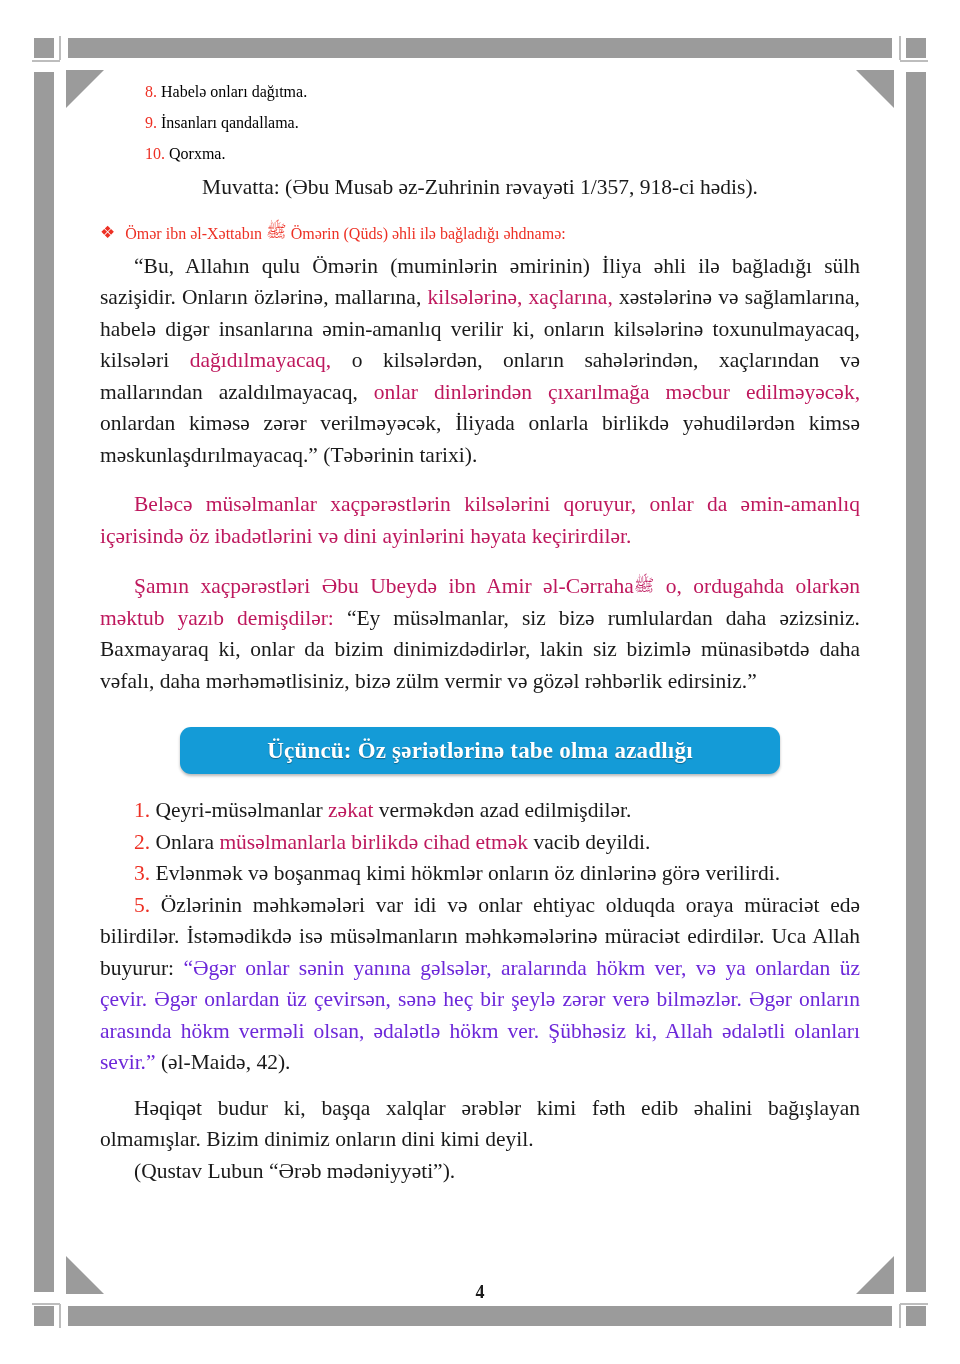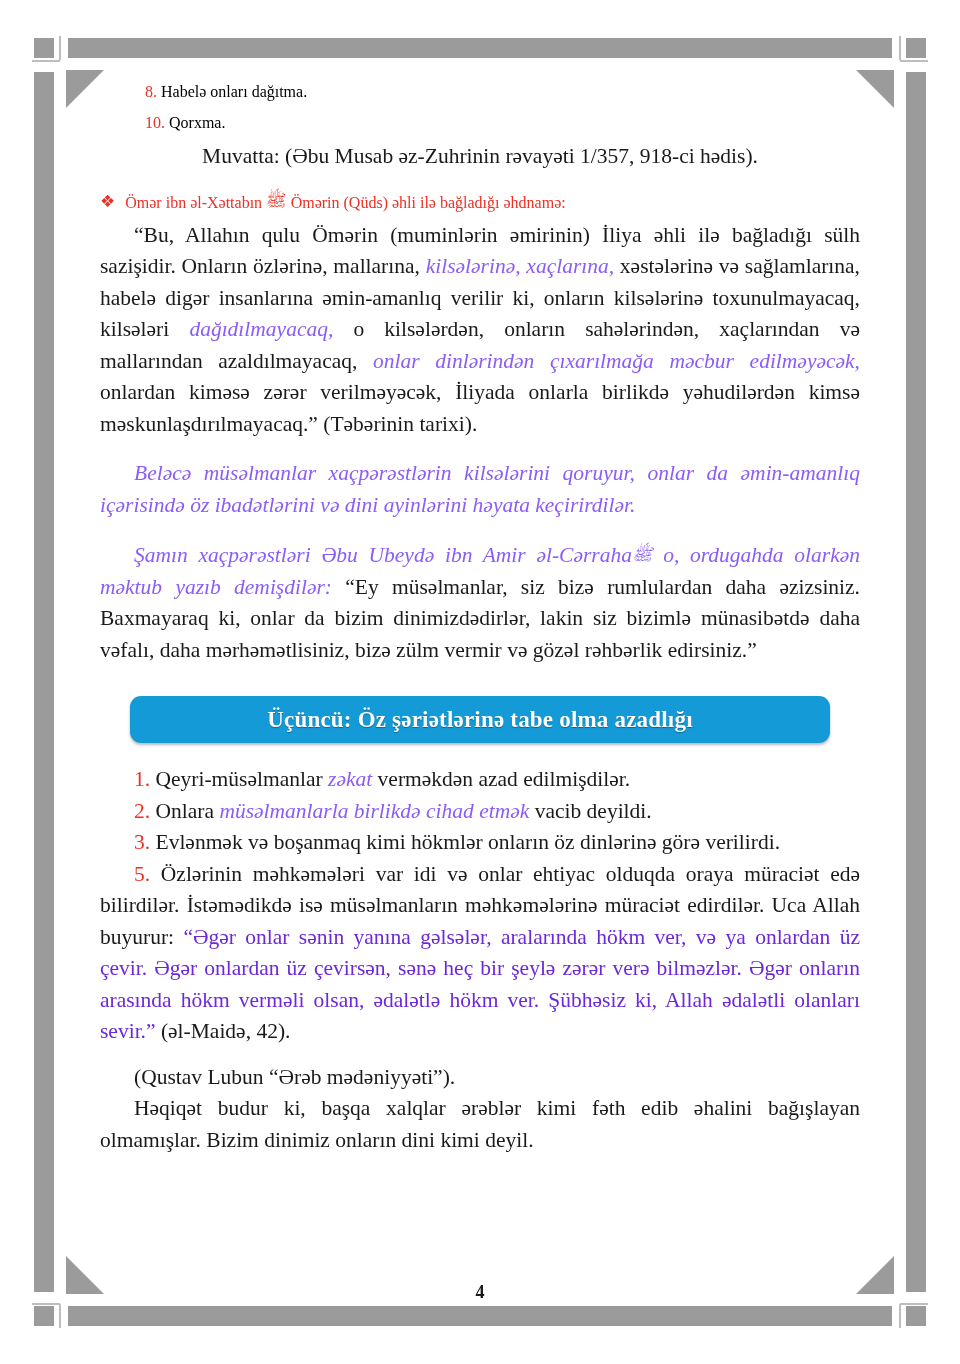--- a/index.html
+++ b/index.html
@@ -61,21 +61,21 @@
 
   p, li, div.line {
     margin: 0;
     font-size: 21.5px;
     line-height: 31.5px;
     color: #1a1a1a;
     text-align: justify;
     text-justify: inter-word;
   }
 
-  .red   { color: #8b5cf6; font-style: italic; }
+  .red   { color: #be185d; }
   .green { color: #6d28d9; font-weight: normal; }
 
   .num-line { text-align: left; white-space: nowrap; margin-left: 45px; }
   .num { color: #ed3024; }
 
   .numbered-tight .num-line { line-height: 31px; }
 
   .src { margin-top: 3px; text-align: center; }
 
   .bullet-head {
@@ -106,21 +106,21 @@
     vertical-align: 2px;
   }
 
   
   .banner-wrap {
     margin-top: 30px;
     display: flex;
     justify-content: center;
   }
   .banner {
-    width: 700px;
+    width: 600px;
     height: 47px;
     background: #149bd7;
     border-radius: 11px;
     display: flex;
     align-items: center;
     justify-content: center;
     box-shadow: 0 2px 3px rgba(0,0,0,.28);
   }
   .banner-text {
     color: #ffffff;
@@ -174,20 +174,24 @@
 <div class="tri tri-br"></div>
 
 <div class="page">
 
   <div class="numbered-tight">
     <div class="num-line">
       <span class="num">8.</span>
       <span>Habelə onları dağıtma.</span>
     </div>
     <div class="num-line">
+      <span class="num">9.</span>
+      <span>İnsanları qandallama.</span>
+    </div>
+    <div class="num-line">
       <span class="num">10.</span>
       <span>Qorxma.</span>
     </div>
   </div>
 
   <p class="src">Muvatta: (Əbu Musab əz-Zuhrinin rəvayəti 1/357, 918-ci hədis).</p>
 
   <div class="bullet-head">
     <span class="bullet-diamond">❖</span>
     <span>
@@ -214,19 +218,19 @@
 
     <p class="list-item"><span class="num">2.</span> <span>Onlara </span><span class="red">müsəlmanlarla birlikdə cihad etmək</span><span> vacib deyildi.</span></p>
 
     <p class="list-item"><span class="num">3.</span> <span>Evlənmək və boşanmaq kimi hökmlər onların öz dinlərinə görə verilirdi.</span><span class="red"></span><span></span></p>
 
 
     <p class="list-item"><span class="num">5.</span> <span>Özlərinin məhkəmələri var idi və onlar ehtiyac olduqda oraya müraciət edə bilirdilər. İstəmədikdə isə müsəlmanların məhkəmələrinə müraciət edirdilər. Uca Allah buyurur: </span><span class="green">“Əgər onlar sənin yanına gəlsələr, aralarında hökm ver, və ya onlardan üz çevir. Əgər onlardan üz çevirsən, sənə heç bir şeylə zərər verə bilməzlər. Əgər onların arasında hökm verməli olsan, ədalətlə hökm ver. Şübhəsiz ki, Allah ədalətli olanları sevir.”</span><span> (əl-Maidə, 42).</span></p>
   </div>
 
   <div class="tail-block">
+    <p class="indent">Həqiqət budur ki, başqa xalqlar ərəblər kimi fəth edib əhalini bağışlayan olmamışlar. Bizim dinimiz onların dini kimi deyil.</p>
     <p class="indent">(Qustav Lubun “Ərəb mədəniyyəti”).</p>
-    <p class="indent">Həqiqət budur ki, başqa xalqlar ərəblər kimi fəth edib əhalini bağışlayan olmamışlar. Bizim dinimiz onların dini kimi deyil.</p>
   </div>
 
 </div>
 
 <div class="page-number">4</div>
 
 </body></html>

